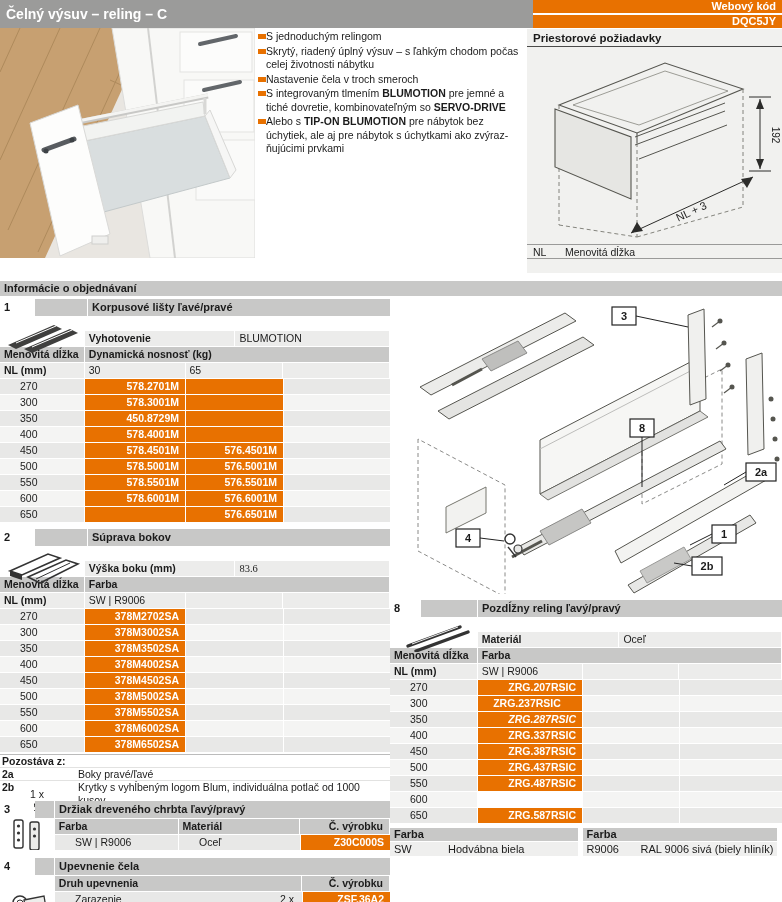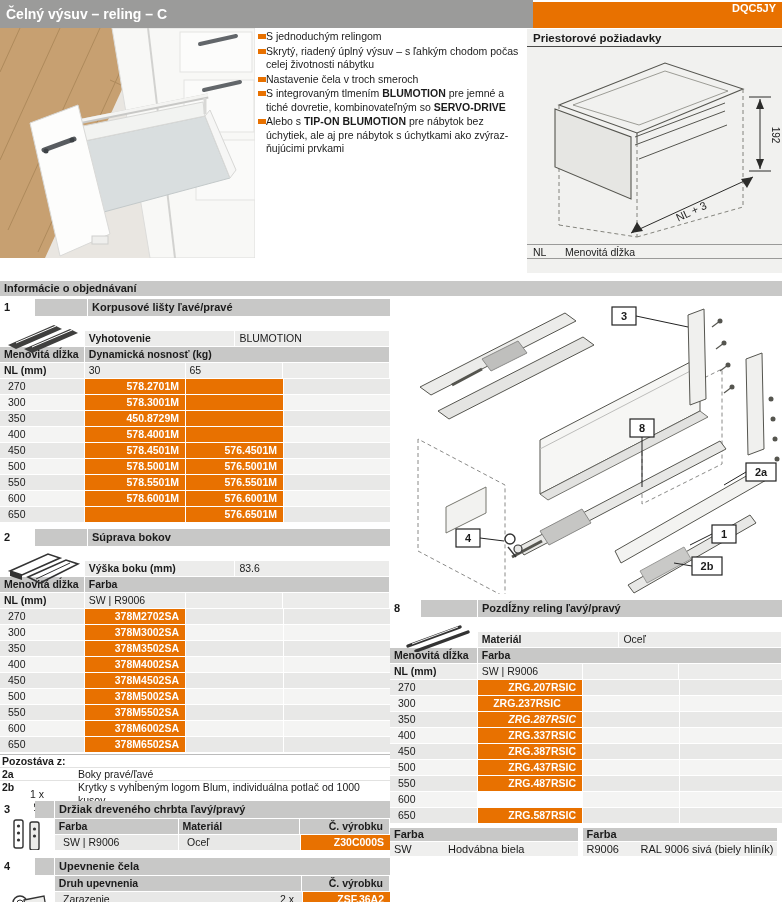--- a/index.html
+++ b/index.html
@@ -34,21 +34,21 @@
   
   .left-col{left:0;top:299px;width:390px;}
   .right-col{left:390px;top:299px;width:392px;}
   
   .sec{position:relative;}
   .trow{display:flex;height:15px;line-height:15px;margin-bottom:1px;font-size:10.5px;white-space:nowrap;}
   .trow>div{margin-right:1px;overflow:hidden;}
   .trow>div:last-child{margin-right:0;}
   .ra2{--rowbg:var(--ra);} .rb2{--rowbg:var(--rb);}
   .c-bg{background:var(--rowbg);}
-  .c-nl{background:var(--rowbg);padding-left:8px;}
+  .c-nl{background:var(--rowbg);padding-left:20px;}
   .c-code{background:var(--orange);color:#fff;font-weight:bold;text-align:right;padding-right:6px;}
   .t-title{height:17px;line-height:17px;margin-bottom:1px;display:flex;font-size:11px;}
   .t-title .num{width:34px;background:#fff;font-weight:bold;padding-left:4px;margin-right:1px;}
   .t-title .fill{width:52px;background:var(--head);margin-right:1px;}
   .t-title .ttl{flex:1;background:var(--head);font-weight:bold;padding-left:4px;}
   .blankrow{height:13px;margin-bottom:1px;}
   .subrow{display:flex;height:15px;line-height:15px;margin-bottom:1px;font-size:10.5px;}
   .subrow>div{margin-right:1px;}
   .hd{background:var(--head);font-weight:bold;padding-left:4px;}
   .sb{background:var(--sub);padding-left:4px;}
@@ -67,20 +67,21 @@
   svg{display:block;}
   .qty{float:right;padding-right:8px;}
 </style>
 </head>
 <body>
 
 <div class="abs top-bar">
   <div class="top-title">Čelný výsuv – reling – C</div>
 </div>
 <div class="abs web-box">
+  <div class="web-line">Webový kód</div>
   <div class="web-sep"></div>
   <div class="web-line">DQC5JY</div>
 </div>
 
 <div class="abs" style="left:0;top:28px;width:255px;height:230px;">
   <svg width="255" height="230" viewBox="0 0 255 230">
     <rect x="0" y="0" width="255" height="230" fill="#E9E6E1"></rect>
     <polygon points="0,0 150,0 45,230 0,230" fill="#C7A071"></polygon>
     <g stroke="#AE8A5C" stroke-width="1">
       <line x1="20" y1="0" x2="0" y2="44"></line>
@@ -287,21 +288,21 @@
       <svg width="76" height="36" viewBox="0 0 76 36">
         <polygon points="4,22 42,5 54,9 16,26" fill="none" stroke="#333" stroke-width="1.6"></polygon>
         <polygon points="4,22 4,27 16,31 16,26" fill="#333"></polygon>
         <polygon points="22,28 60,11 72,15 34,34" fill="none" stroke="#333" stroke-width="1.6"></polygon>
         <line x1="30" y1="30" x2="64" y2="14" stroke="#333" stroke-width="1"></line>
       </svg>
     </div>
     <div class="subrow">
       <div style="width:84px;"></div>
       <div class="sb" style="width:150px;font-weight:bold;">Výška boku (mm)</div>
-      <div class="sb" style="width:154px;">83.6</div>
+      <div class="sb" style="width:154px;font-family:Liberation Serif, serif;">83.6</div>
     </div>
     <div class="subrow">
       <div class="hd" style="width:84px;">Menovitá dĺžka</div>
       <div class="hd" style="width:305px;">Farba</div>
     </div>
     <div class="subrow">
       <div class="sb" style="width:84px;font-weight:bold;">NL (mm)</div>
       <div class="sb" style="width:100px;">SW | R9006</div>
       <div class="sb" style="width:97px;"></div>
       <div class="sb" style="width:106px;"></div>

